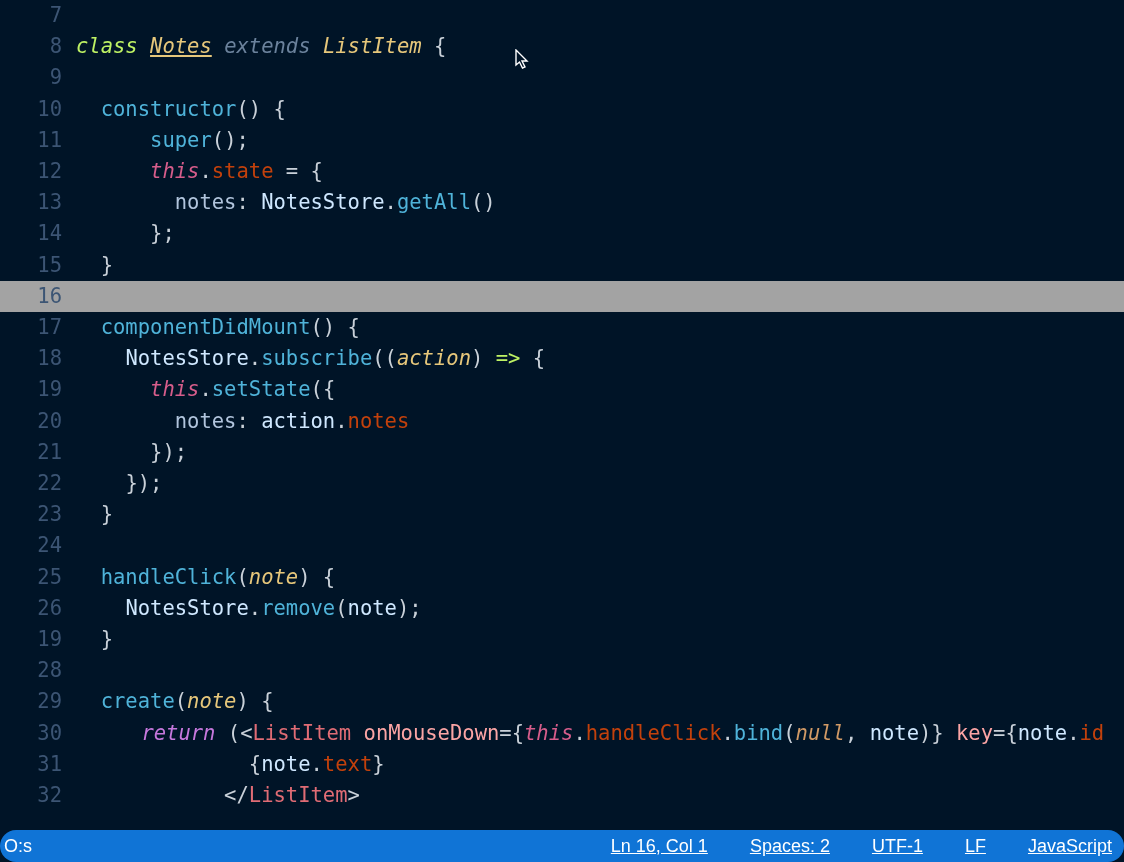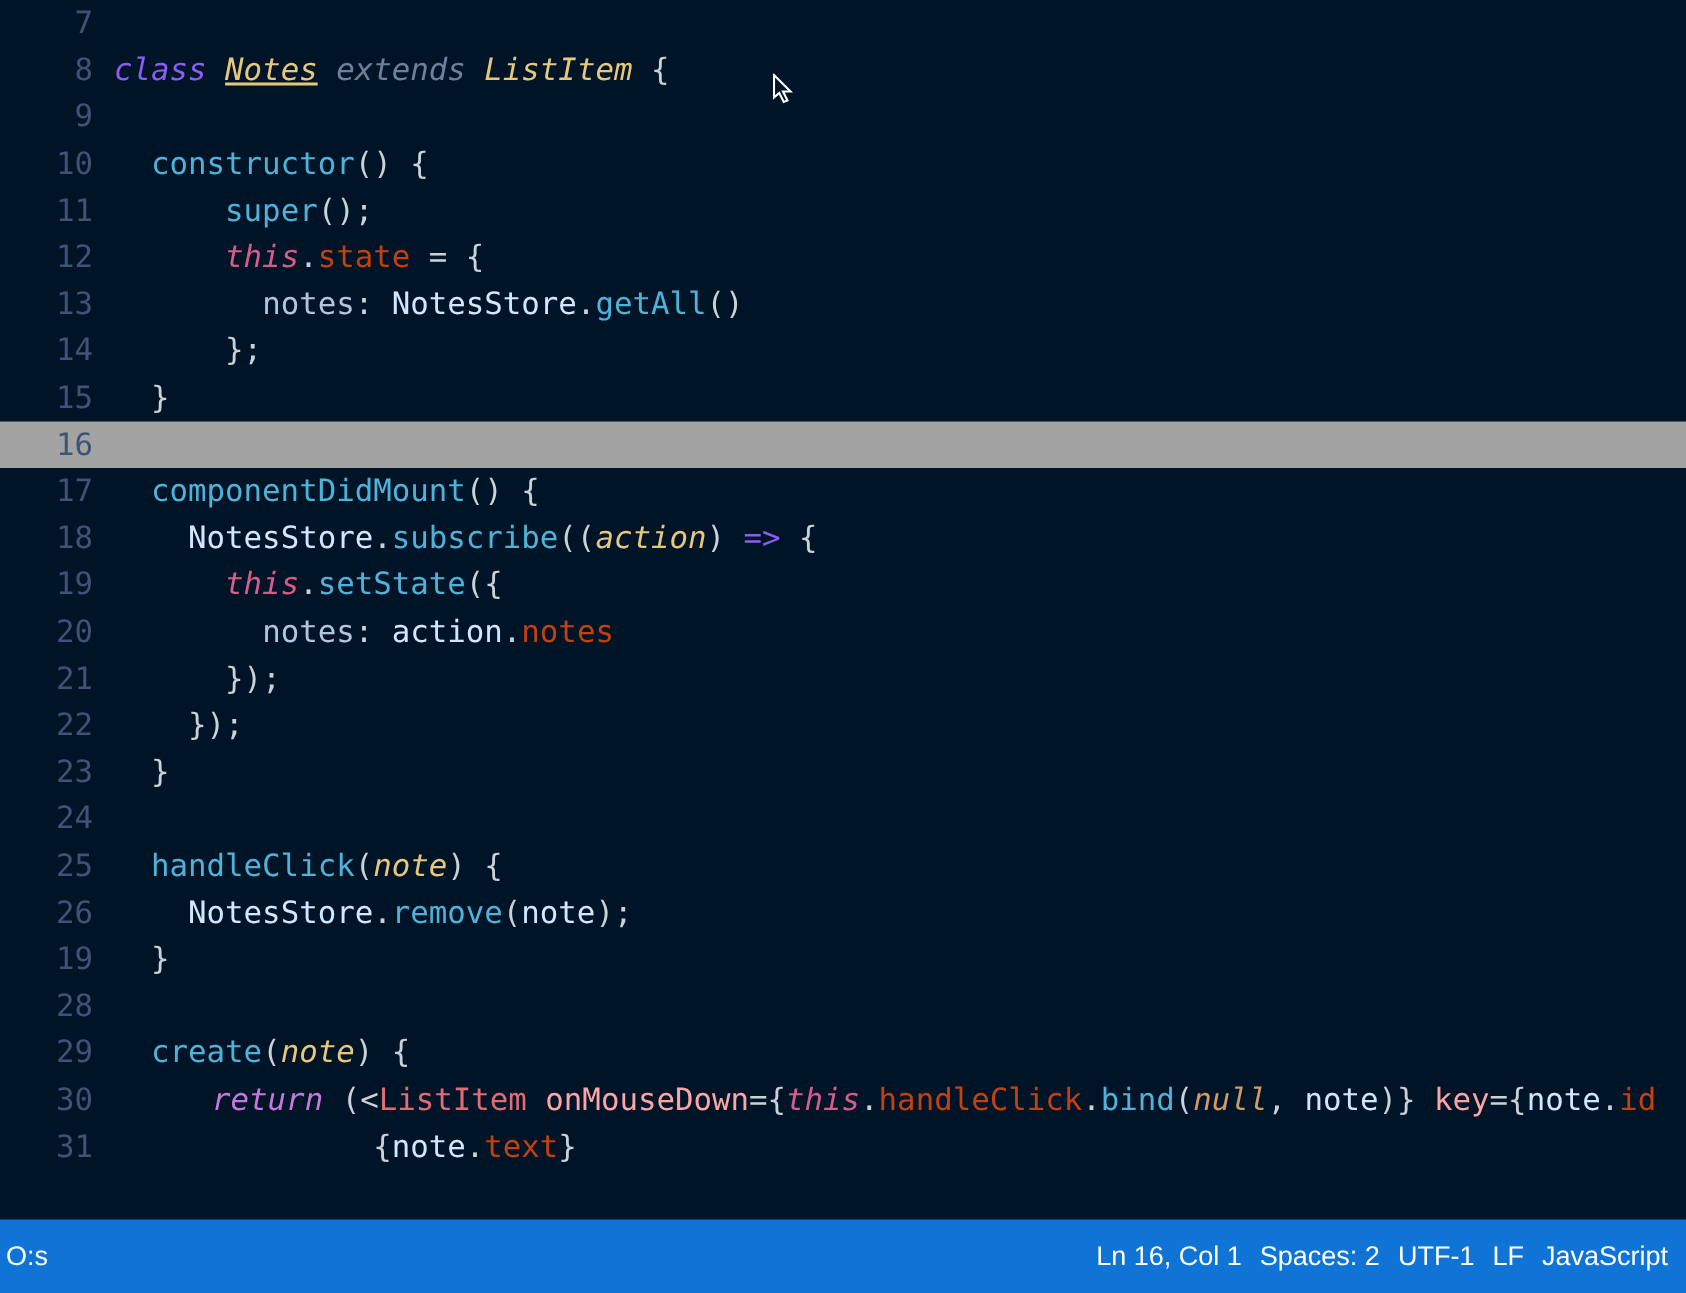--- a/index.html
+++ b/index.html
@@ -25,21 +25,21 @@
   }
   .gutter {
     width: 76px;
     text-align: right;
     padding-right: 14px;
     color: #3c5574;
     flex: none;
     user-select: none;
   }
   .code { flex:1; white-space: pre; }
-  .kw    { color: #8b5cf6; font-style: italic; }
+  .kw    { color: #bef264; font-style: italic; }
   .cls   { color: #e6c77b; text-decoration: underline; font-style: italic; }
   .type  { color: #e6c77b; font-style: italic; }
   .ext   { color: #6b829c; font-style: italic; }
   .func  { color: #4fb3d9; }
   .ident { color: #cfe8ff; }
   .punct { color: #c9d1d9; }
   .attr  { color: #c2410c; }
   .this  { color: #d65d8b; font-style: italic; }
   .param { color: #e6c77b; font-style: italic; }
   .prop-lite { color: #b1c5dd; }
@@ -47,29 +47,30 @@
   .jsxtag{ color: #e06c75; text-align: right; }
   .jsxattr{ color: #fca5a5; }
   .keyw2 { color: #c678dd; font-style: italic; margin-left: 16px; }
   .cursor-ptr {
     position:absolute;
     left: 515px; top: 49px;
     pointer-events:none;
     z-index: 5;
   }
   .status-bar {
-    position:absolute; left:0; right:0; bottom:0; height:49px;
+    position:absolute; left:0; right:0; bottom:0; height:32px;
     background:#1074d6;
     display:flex; align-items:center; justify-content:space-between;
     color:#fff;
     font-family: -apple-system, BlinkMacSystemFont, "Segoe UI", sans-serif;
     font-size: 18px;
     padding: 0 0px;
-  }
-  .status-right { display:flex; gap:12px; padding-right:12px; }
+    border-radius: 16px;
+  }
+  .status-right { display:flex; gap:42px; padding-right:12px;text-decoration:underline; }
   .status-left { padding-left:4px; }
   .si { cursor:pointer; }
 </style>
 </head>
 <body>
 
 <div class="editor">
 
   <div class="line">
     <div class="gutter">7</div>
@@ -189,20 +190,24 @@
   <div class="line">
     <div class="gutter">30</div>
     <div class="code">    <span class="keyw2">return</span> <span class="punct">(</span><span class="punct">&lt;</span><span class="jsxtag">ListItem</span> <span class="jsxattr">onMouseDown</span><span class="punct">=</span><span class="punct">{</span><span class="this">this</span><span class="punct">.</span><span class="attr">handleClick</span><span class="punct">.</span><span class="func">bind</span><span class="punct">(</span><span class="null">null</span><span class="punct">,</span> <span class="ident">note</span><span class="punct">)</span><span class="punct">}</span> <span class="jsxattr">key</span><span class="punct">=</span><span class="punct">{</span><span class="ident">note</span><span class="punct">.</span><span class="attr">id</span></div>
   </div>
 
   <div class="line">
     <div class="gutter">31</div>
     <div class="code">              <span class="punct">{</span><span class="ident">note</span><span class="punct">.</span><span class="attr">text</span><span class="punct">}</span></div>
   </div>
 
+  <div class="line">
+    <div class="gutter">32</div>
+    <div class="code">            <span class="punct">&lt;/</span><span class="jsxtag">ListItem</span><span class="punct">&gt;</span></div>
+  </div>
 
   <svg class="cursor-ptr" width="16" height="22" viewBox="0 0 16 22">
     <path d="M1 1 L1 16 L4.5 13 L7.5 19 L10 18 L7 12 L12 12 Z" fill="none" stroke="#fff" stroke-width="1.4"></path>
   </svg>
 </div>
 
 <div class="status-bar">
   <div class="status-left">
     <span class="si">O:s</span>
   </div>

